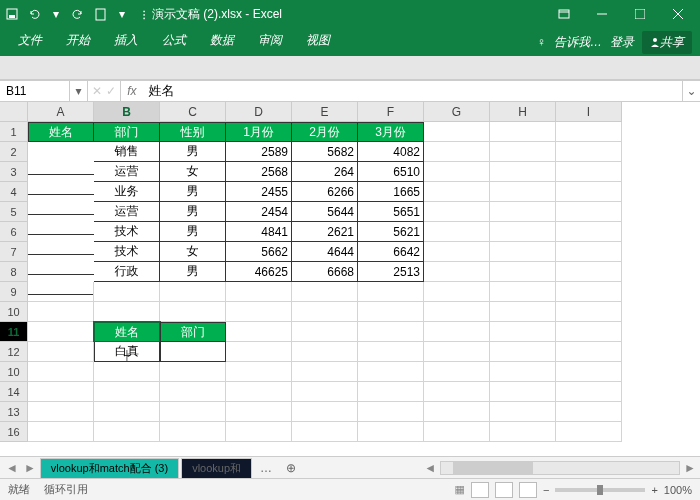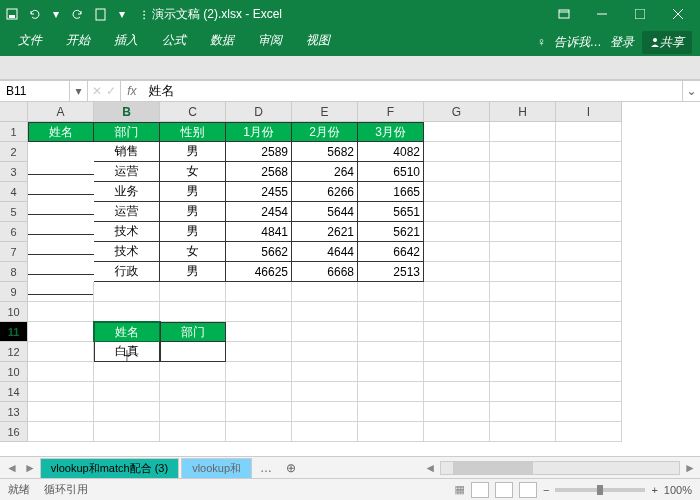--- a/index.html
+++ b/index.html
@@ -38,21 +38,21 @@
 .row .bord:first-child { border-left: 1px solid #333; margin-top: 32px; }
 .num { justify-content: flex-end; }
 .mini-hdr { background: #00b050; color: #fff; border: 1px solid #333; }
 .mini-cell { border: 1px solid #333; border-top: none; background: #fff; position: relative; }
 .active-cell { outline: 2px solid #0a6b38; outline-offset: -1px; }
 .cursor-icon { position: absolute; bottom: 1px; left: 50%; transform: translateX(-50%); font-size: 9px; }
 .sheet-tabs { height: 22px; background: #f3f3f3; border-top: 1px solid #ccc; display: flex; align-items: center; padding: 0 4px; gap: 2px; }
 .st-nav { display: flex; gap: 2px; color: #888; }
 .st-nav span { cursor: pointer; padding: 0 2px; }
 .stab { padding: 2px 10px; background: #14b8a6; border: 1px solid #ccc; border-bottom: none; font-size: 11px; cursor: pointer; }
-.stab.inactive { background: #7dd3fc; color: #666; }
+.stab.inactive { background: #0f172a; color: #666; }
 .st-dots { padding: 0 6px; color: #666; cursor: pointer; }
 .st-add { padding: 0 6px; color: #666; cursor: pointer; }
 .st-scroll { flex: 1; display: flex; justify-content: flex-end; align-items: center; gap: 4px; }
 .hscroll { width: 240px; height: 14px; background: #e8e8e8; border: 1px solid #ccc; position: relative; }
 .hthumb { position: absolute; left: 12px; top: 0; width: 80px; height: 12px; background: #cdcdcd; }
 .statusbar { height: 22px; background: #f3f3f3; border-top: 1px solid #ccc; display: flex; align-items: center; padding: 0 8px; font-size: 11px; color: #555; gap: 14px; }
 .sb-right { margin-left: auto; display: flex; align-items: center; gap: 6px; }
 .view-btn { width: 18px; height: 16px; border: 1px solid #bbb; cursor: pointer; background: #fff; }
 .zoom-slider { width: 90px; height: 4px; background: #ccc; position: relative; }
 .zoom-thumb { position: absolute; top: -3px; left: 42px; width: 6px; height: 10px; background: #888; }

